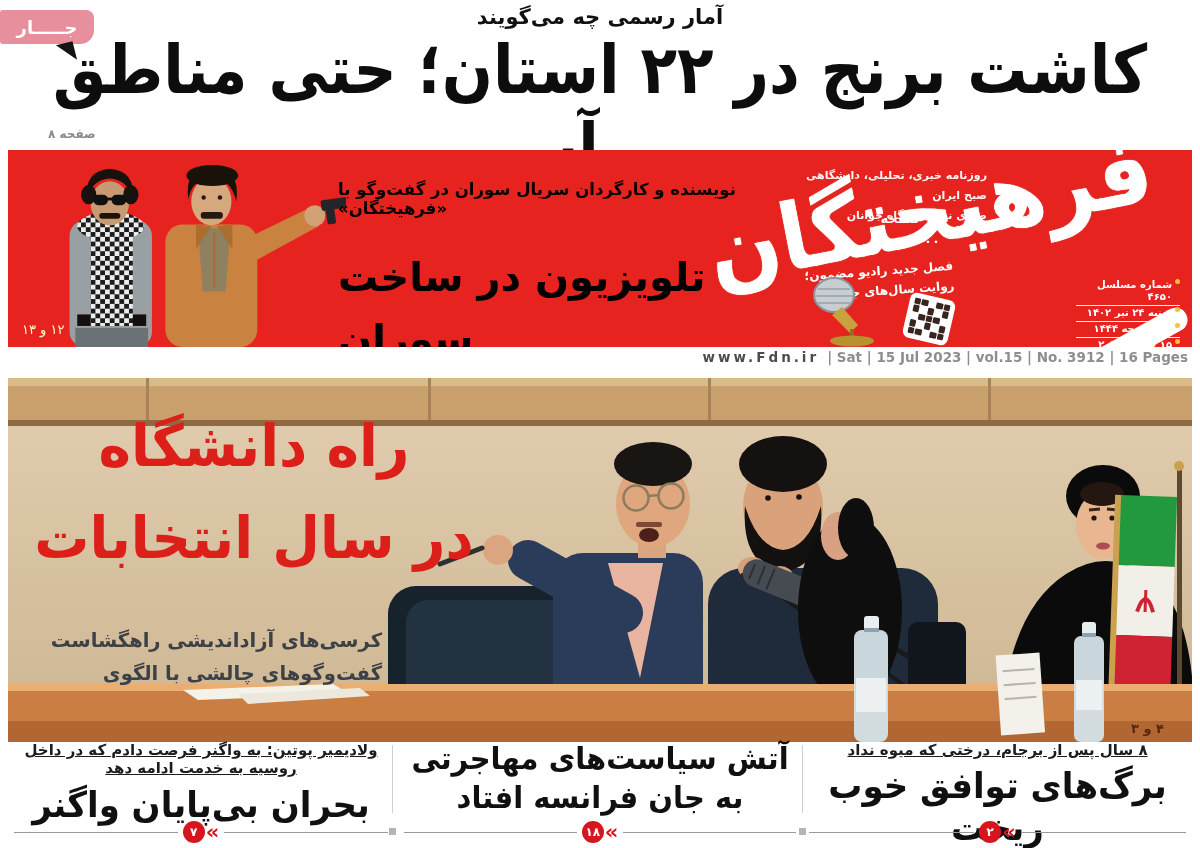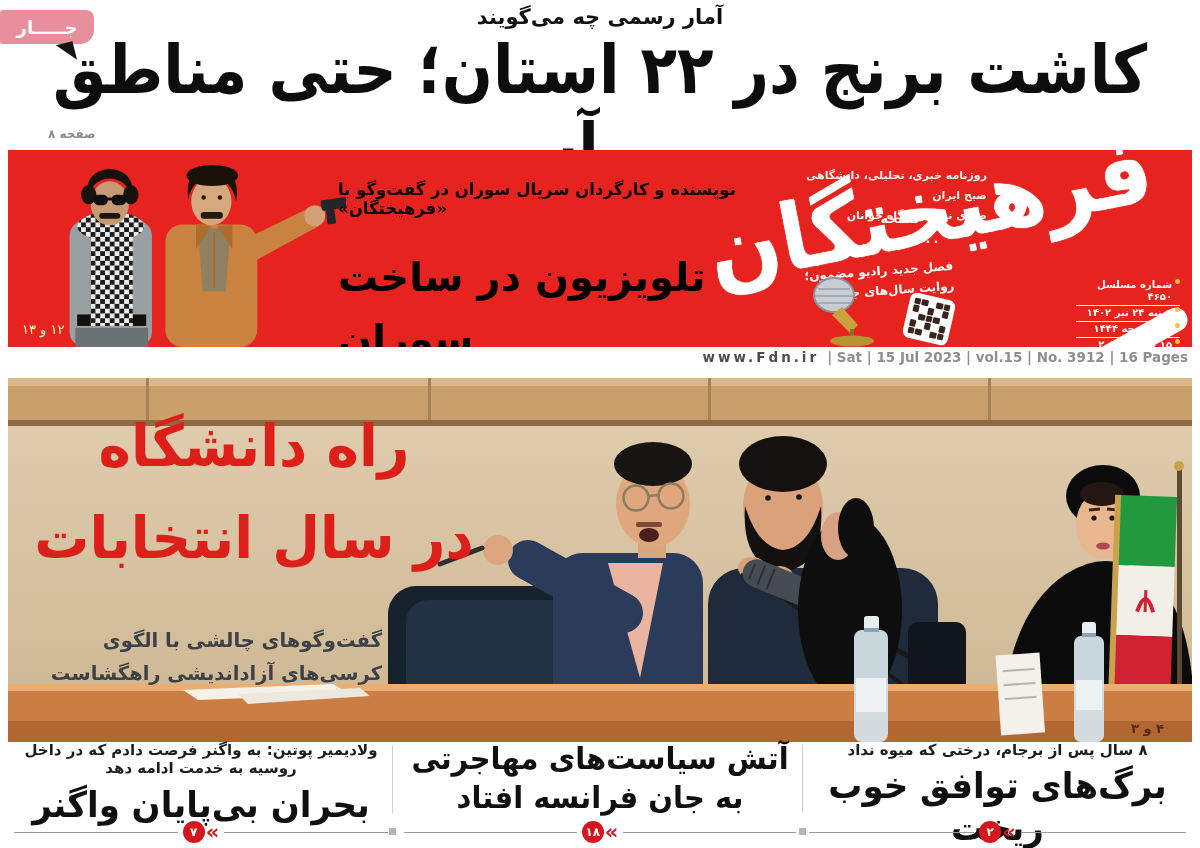--- a/index.html
+++ b/index.html
@@ -63,21 +63,21 @@
   .story-headline{position:absolute;left:12px;top:22px;width:468px;text-align:center;
                   color:#dd1f1a;font-size:55px;font-weight:bold;line-height:1.58;
                   transform:scaleY(1.06);transform-origin:top center;z-index:2;}
   .story-deck{position:absolute;left:6px;top:246px;width:368px;text-align:right;direction:rtl;
               color:#3d4147;font-size:19.5px;font-weight:bold;line-height:1.7;z-index:2;}
   .photo-pages{position:absolute;right:28px;bottom:6px;color:#57280f;font-size:13px;
                font-weight:bold;z-index:2;}
 
   
   .article{position:absolute;text-align:center;}
-  .art-kicker{font-size:15px;font-weight:bold;color:#1d1d1d;}
+  .art-kicker{font-size:15px;font-weight:bold;color:#1d1d1d;text-decoration:underline;}
   .art-headline{font-size:34px;font-weight:bold;color:#101010;margin-top:7px;transform:scaleY(1.05);}
   .art-barjam{top:741px;right:10px;width:385px;}
   .art-france{top:737px;right:400px;width:400px;}
   .art-france .art-headline{font-size:29px;line-height:1.3;margin-top:4px;}
   .art-wagner{top:741px;left:10px;width:382px;}
   .vdiv{position:absolute;top:745px;height:68px;width:1px;background:#cfcfcf;}
   .vd-a{left:392px;} .vd-b{left:802px;}
   .rule-row{position:absolute;top:820px;height:24px;display:flex;align-items:center;direction:ltr;}
   .rr-1{right:14px;width:377px;} .rr-2{right:404px;width:392px;} .rr-3{left:14px;width:374px;}
   .rule-line{flex:1;height:1px;background:#9a9a9a;}
@@ -346,22 +346,22 @@
         <line x1="996" y1="306" x2="1028" y2="306" stroke="#b9b4a8" stroke-width="2"></line>
         <line x1="996" y1="320" x2="1028" y2="320" stroke="#b9b4a8" stroke-width="2"></line>
       </g>
     </svg>
 
     <div class="story-headline">
       <div>راه دانشگاه</div>
       <div>در سال انتخابات</div>
     </div>
     <div class="story-deck">
+      <div>کرسی‌های آزاداندیشی راهگشاست</div>
       <div>گفت‌وگوهای چالشی با الگوی</div>
-      <div>کرسی‌های آزاداندیشی راهگشاست</div>
     </div>
     <div class="photo-pages">۴ و ۳</div>
   </div>
 
   <div class="article art-barjam">
     <div class="art-kicker">۸ سال پس از برجام، درختی که میوه نداد</div>
     <div class="art-headline">برگ‌های توافق خوب ریخت</div>
   </div>
 
   <div class="article art-france">

